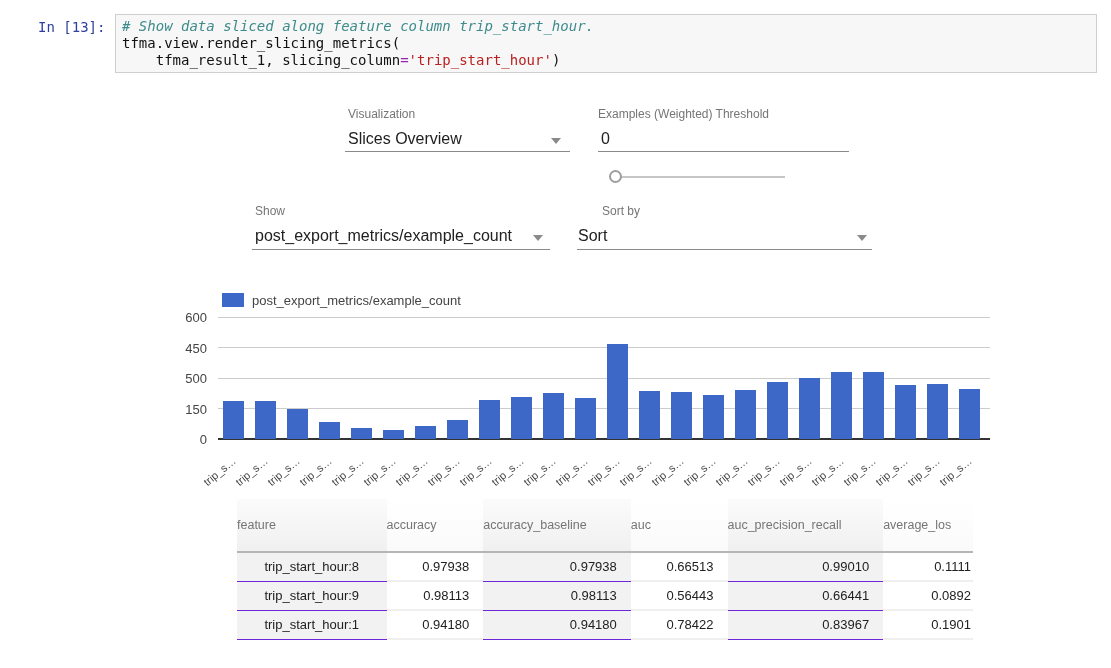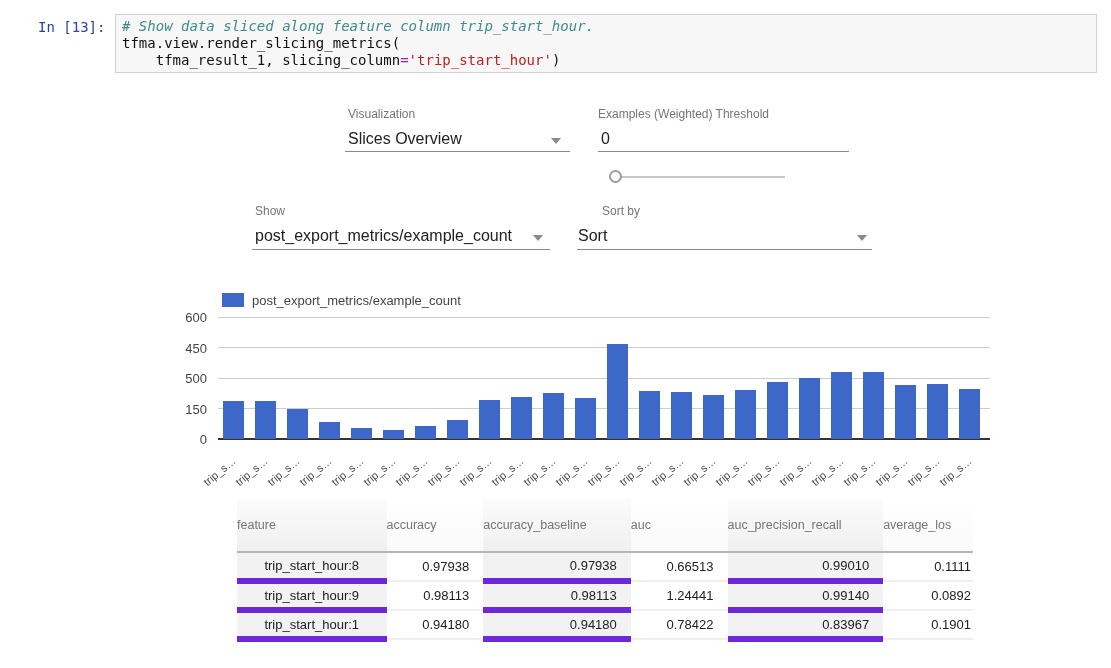--- a/index.html
+++ b/index.html
@@ -40,21 +40,21 @@
             transform:rotate(-40deg); transform-origin:100% 50%; white-space:nowrap; }
 
   
   .tbl-wrap { left:237px; top:499px; width:736px; height:300px; overflow:hidden; }
   table { border-collapse:collapse; table-layout:fixed; }
   th { height:53px; font-size:12.5px; font-weight:normal; color:#757575;
        text-align:left; border-bottom:2px solid #b5b5b5; }
   td { height:29px; font-size:13px; color:#212121; }
   th.cg { background:linear-gradient(#fbfbfb,#f0f0f0); }
   th.cw { background:linear-gradient(#ffffff,#fafafa); }
-  td.cg { background:#f2f2f2; border-bottom:6px solid #6d28d9; }
+  td.cg { background:#f2f2f2; border-bottom:1px solid #6d28d9; }
   td.cw { background:#ffffff; border-bottom:2px solid #efefef; }
   td.num { text-align:right; padding-right:14px; }
   td.num-last { text-align:right; padding-right:2px; }
   td.feat { text-align:center; }
 </style>
 </head>
 <body>
 
 <div class="abs prompt">In [13]:</div>
 <div class="abs code-box">
@@ -170,22 +170,22 @@
           <td class="cw num">0.97938</td>
           <td class="cg num">0.97938</td>
           <td class="cw num">0.66513</td>
           <td class="cg num">0.99010</td>
           <td class="cw num-last">0.1111</td>
         </tr>
         <tr>
           <td class="cg feat">trip_start_hour:9</td>
           <td class="cw num">0.98113</td>
           <td class="cg num">0.98113</td>
-          <td class="cw num">1.24441</td>
-          <td class="cg num">0.99140</td>
+          <td class="cw num">0.56443</td>
+          <td class="cg num">0.66441</td>
           <td class="cw num-last">0.0892</td>
         </tr>
         <tr>
           <td class="cg feat">trip_start_hour:1</td>
           <td class="cw num">0.94180</td>
           <td class="cg num">0.94180</td>
           <td class="cw num">0.78422</td>
           <td class="cg num">0.83967</td>
           <td class="cw num-last">0.1901</td>
         </tr>

